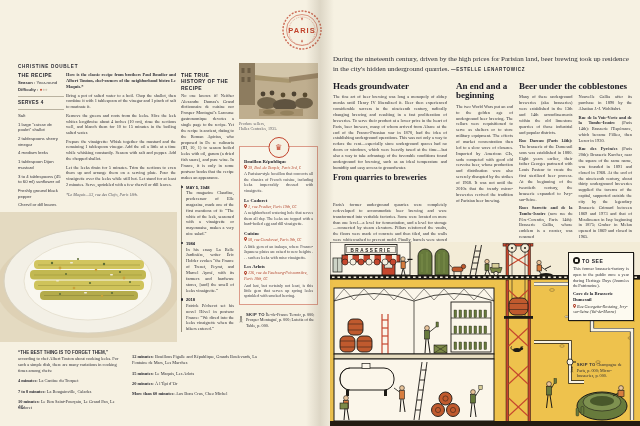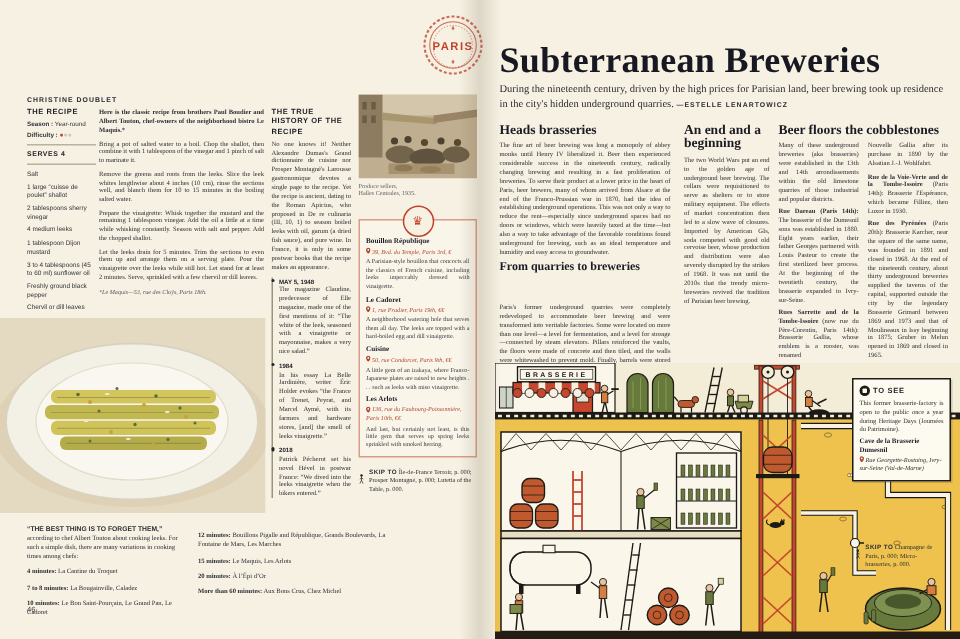--- a/index.html
+++ b/index.html
@@ -270,40 +270,39 @@
         <p class="time-row"><span class="b">20 minutes:</span><span> À l’Épi d’Or</span></p>
         <p class="time-row"><span class="b">More than 60 minutes:</span><span> Aux Bons Crus, Chez Michel</span></p>
       </div>
     </div>
 
     <div class="abs pagenum" style="left:18px;top:404px;">46</div>
   </section>
 
   <section class="page right">
 
-    <h1 class="abs big-title" style="left:13px;top:12px;font-size:24px;">Subterranean Breweries</h1>
 
     <p class="abs intro" style="left:13px;top:48px;width:298px;">
       <span>During the nineteenth century, driven by the high prices for Parisian land, beer brewing took up residence in the city's hidden underground quarries. </span><span class="byline">—ESTELLE LENARTOWICZ</span>
     </p>
 
     <div class="abs" style="left:13px;top:82px;width:114px;">
-      <h2 class="serif-head rhead" style="margin:0 0 3px 0;">Heads brasseries</h2>
+      <h2 class="serif-head rhead" style="margin:0 0 3px 0;">Heads groundwater</h2>
       <p class="micro" style="margin:0 0 3px 0;">The fine art of beer brewing was long a monopoly of abbey monks until Henry IV liberalized it. Beer then experienced considerable success in the nineteenth century, radically changing brewing and resulting in a fast proliferation of breweries. To serve their product at a lower price in the heart of Paris, beer brewers, many of whom arrived from Alsace at the end of the Franco-Prussian war in 1870, had the idea of establishing underground operations. This was not only a way to reduce the rent—especially since underground spaces had no doors or windows, which were heavily taxed at the time—but also a way to take advantage of the favorable conditions found underground for brewing, such as an ideal temperature and humidity and easy access to groundwater.</p>
       <h3 class="serif-head rsub">From quarries to breweries</h3>
       <p class="micro" style="margin:0;">Paris's former underground quarries were completely redeveloped to accommodate beer brewing and were transformed into veritable factories. Some were located on more than one level—a level for fermentation, and a level for storage—connected by steam elevators. Pillars reinforced the vaults, the floors were made of concrete and then tiled, and the walls were whitewashed to prevent mold. Finally, barrels were stored in concrete tanks with a wax coating to prevent scaling.</p>
     </div>
 
     <div class="abs" style="left:136px;top:82px;width:57px;">
       <h2 class="serif-head rhead" style="margin:0 0 3px 0;">An end and a beginning</h2>
       <p class="micro" style="margin:0;">The two World Wars put an end to the golden age of underground beer brewing. The cellars were requisitioned to serve as shelters or to store military equipment. The effects of market concentration then led to a slow wave of closures. Imported by American GIs, soda competed with good old cervoise beer, whose production and distribution were also severely disrupted by the strikes of 1968. It was not until the 2010s that the trendy micro-breweries revived the tradition of Parisian beer brewing.</p>
     </div>
 
     <div class="abs" style="left:199px;top:82px;width:113px;">
-      <h2 class="serif-head rhead" style="margin:0 0 3px 0;">Beer floors the cobblestones</h2>
+      <h2 class="serif-head rhead" style="margin:0 0 3px 0;">Beer under the cobblestones</h2>
       <div class="twocol">
         <div>
           <p class="micro" style="margin:0 0 2.5px 0;">Many of these underground breweries (aka brasseries) were established in the 13th and 14th arrondissements within the old limestone quarries of those industrial and popular districts.</p>
           <p class="micro" style="margin:0 0 2.5px 0;"><span class="b">Rue Dareau (Paris 14th):</span><span> The brasserie of the Dumesnil sons was established in 1880. Eight years earlier, their father Georges partnered with Louis Pasteur to create the first sterilized beer process. At the beginning of the twentieth century, the brasserie expanded to Ivry-sur-Seine.</span></p>
           <p class="micro" style="margin:0;"><span class="b">Rues Sarrette and de la Tombe-Issoire</span><span> (now rue du Père-Corentin, Paris 14th): Brasserie Gallia, whose emblem is a rooster, was renamed</span></p>
         </div>
         <div>
           <p class="micro" style="margin:0 0 2.5px 0;">Nouvelle Gallia after its purchase in 1890 by the Alsatian J.-J. Wohlfahrt.</p>
           <p class="micro" style="margin:0 0 2.5px 0;"><span class="b">Rue de la Voie-Verte and de la Tombe-Issoire</span><span> (Paris 14th): Brasserie l'Espérance, which became Filliez, then Luxor in 1930.</span></p>
           <p class="micro" style="margin:0;"><span class="b">Rue des Pyrénées</span><span> (Paris 20th): Brasserie Karcher, near the square of the same name, was founded in 1891 and closed in 1968. At the end of the nineteenth century, about thirty underground breweries supplied the taverns of the capital, supported outside the city by the legendary Brasserie Grimard between 1869 and 1973 and that of Moulineaux in Issy beginning in 1875; Gruber in Melun opened in 1869 and closed in 1965.</span></p>

